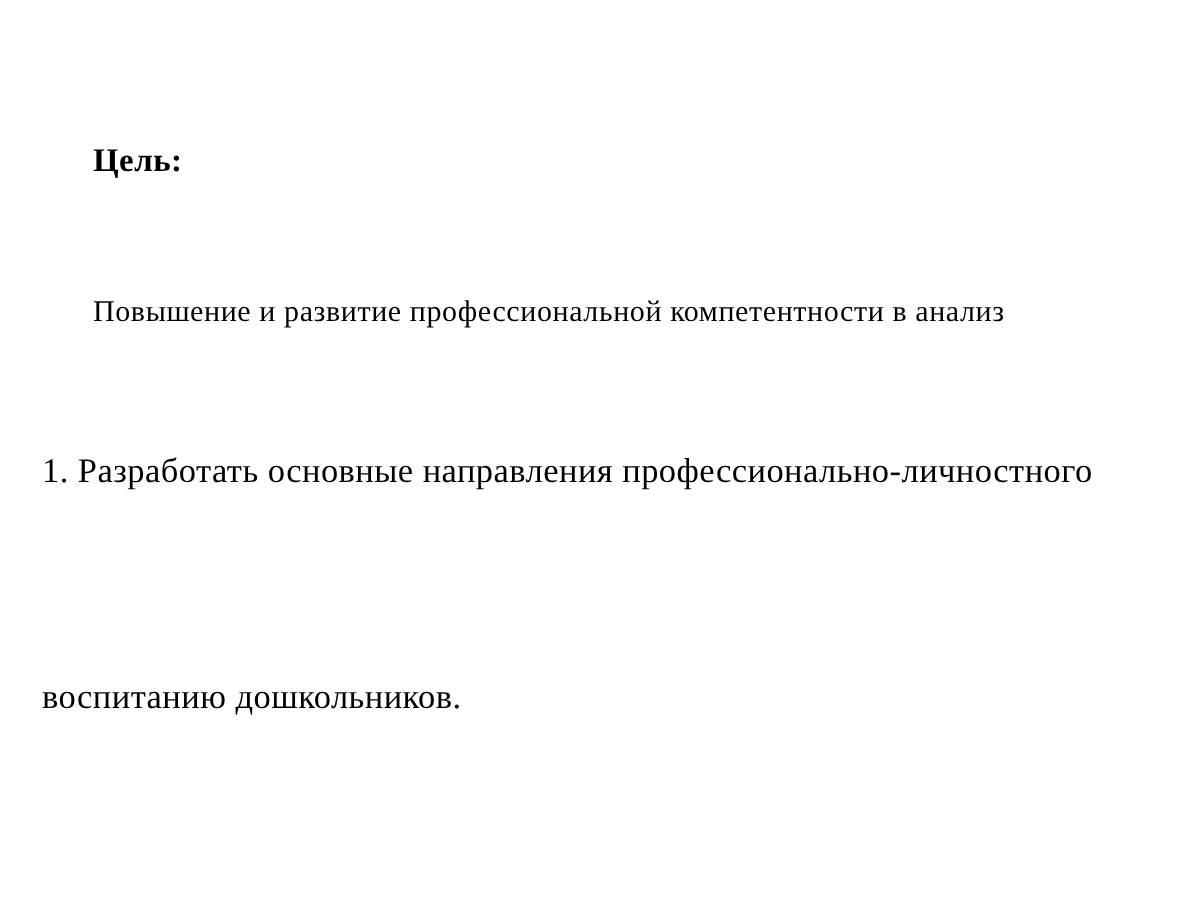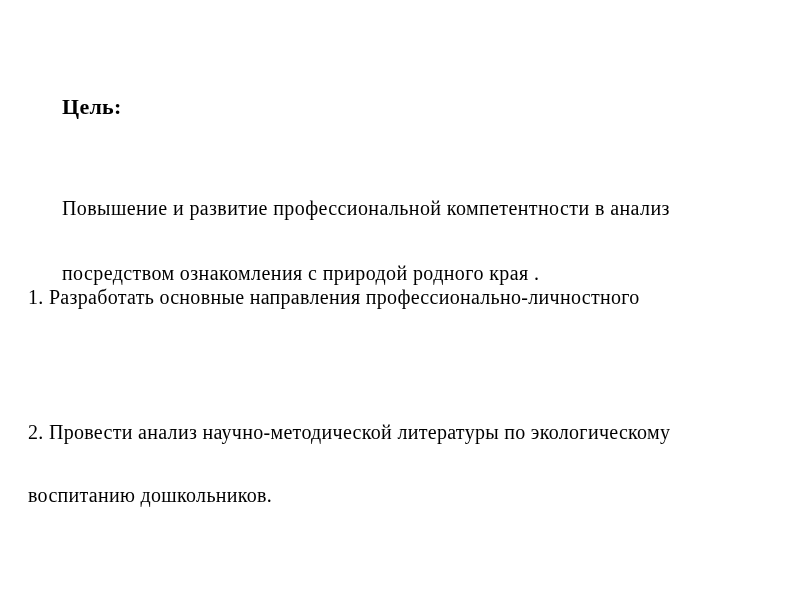--- a/index.html
+++ b/index.html
@@ -34,45 +34,44 @@
     letter-spacing: 0.4px;
     white-space: pre;
   }
   .tasks-block {
     position: absolute;
     left: 28px;
     top: 212px;
     white-space: pre;
   }
   .task-line {
-    font-size: 20px;
+    font-size: 23px;
     line-height: 27px;
     letter-spacing: 0.3px;
     white-space: pre;
+    margin-top: 16px;
   }
 </style>
 </head>
 <body>
 
 <div class="slide">
 
   <div class="intro-block">
     <div class="section-heading">Цель:</div>
     <div>
       <div class="goal-line">Повышение и развитие профессиональной компетентности в анализ</div>
-      <div class="goal-line">посредством ознакомления с природой родного края .</div>
     </div>
   </div>
 
   <div class="tasks-block">
     <div>
       <div class="task-line">1. Разработать основные направления профессионально-личностного</div>
     </div>
     <div>
-      <div class="task-line">2. Провести анализ научно-методической литературы по экологическому</div>
       <div class="task-line">воспитанию дошкольников.</div>
     </div>
     
     
     
     
     
   </div>
 
 </div>

